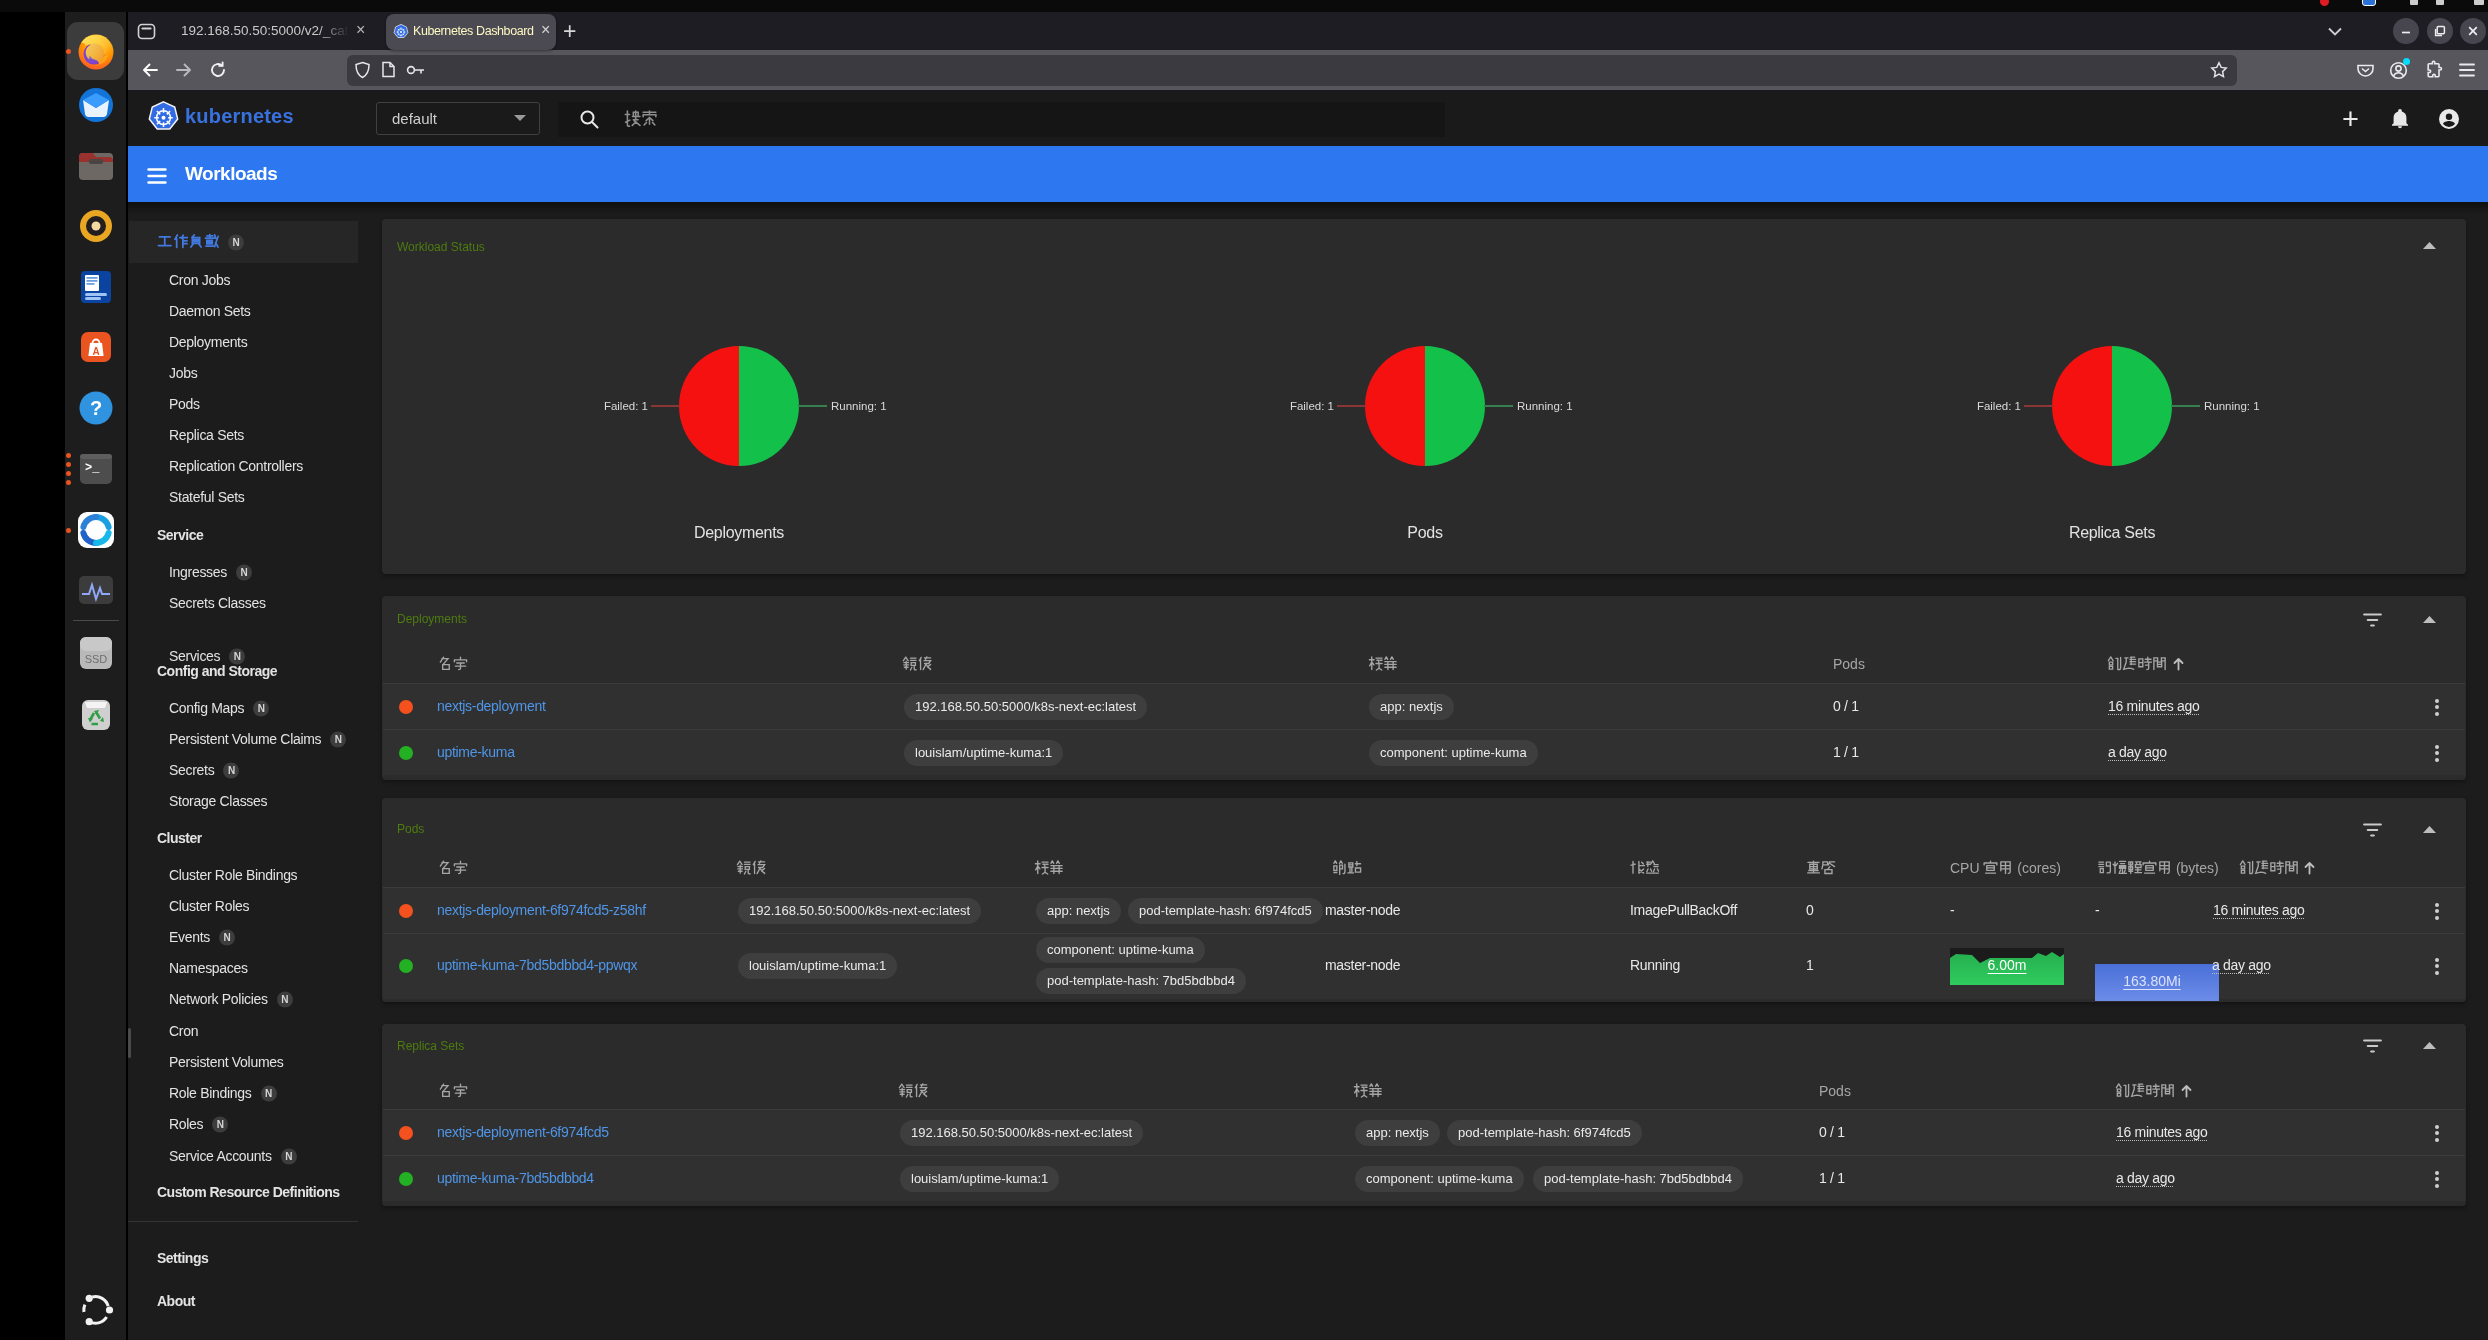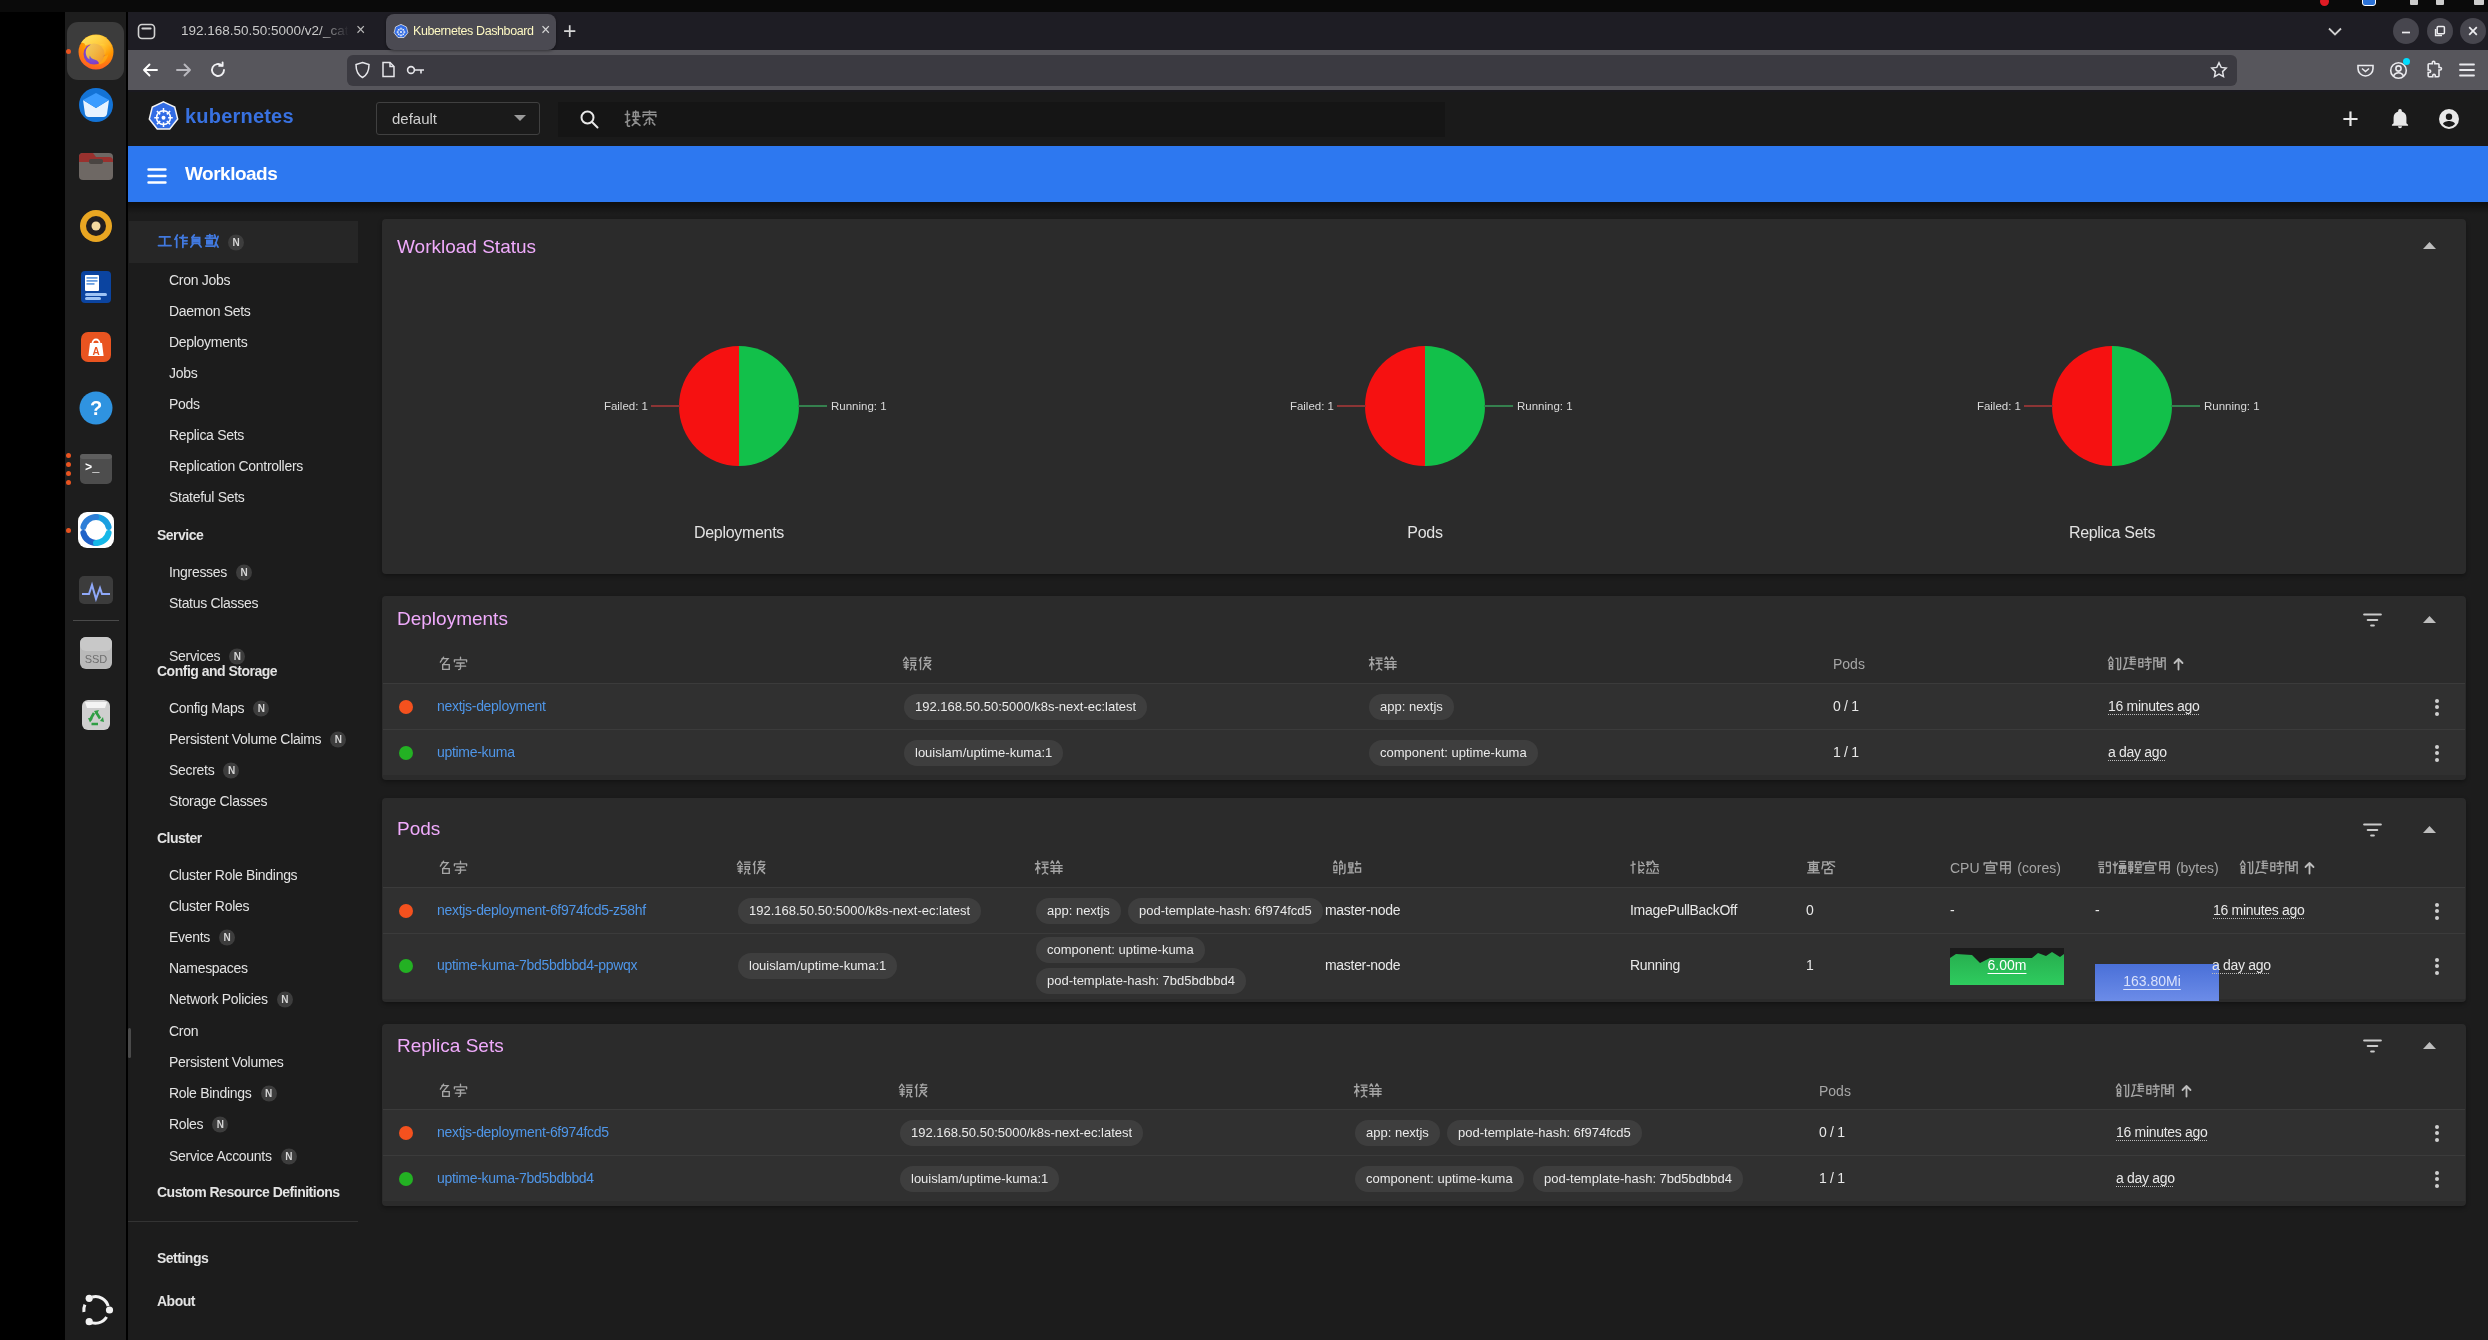--- a/index.html
+++ b/index.html
@@ -4,21 +4,21 @@
 html,body{width:2488px;height:1340px;background:#000;font-family:"Liberation Sans",sans-serif;overflow:hidden}
 .ab{position:absolute}
 #stage{position:absolute;left:0;top:0;width:2488px;height:1340px}
 .cell{position:absolute;transform:translateY(-50%);font-size:14px;letter-spacing:-.3px;color:#e8e8e8;white-space:nowrap}
 .hdr{position:absolute;transform:translateY(-50%);font-size:14px;color:#a6a6a6;white-space:nowrap}
 .link{color:#4f96e8}
 .chip{position:absolute;transform:translateY(-50%);background:#3e3e3e;border-radius:13px;height:26px;line-height:26px;padding:0 11px;font-size:13px;color:#eaeaea;white-space:nowrap}
 .dot{position:absolute;width:14px;height:14px;border-radius:50%;transform:translate(-50%,-50%)}
 .sep{position:absolute;height:1px;background:#3b3b3b}
 .card{position:absolute;left:382px;width:2084px;background:#2b2b2b;border-radius:4px;box-shadow:0 2px 4px rgba(0,0,0,.35)}
-.ctitle{position:absolute;left:15px;font-size:19px;color:#f0abfc;transform:translateY(-50%)}
+.ctitle{position:absolute;left:15px;font-size:12px;color:#4d7c0f;transform:translateY(-50%)}
 .kebab{position:absolute;transform:translate(-50%,-50%)}
 .kebab i{display:block;width:4px;height:4px;border-radius:50%;background:#cfcfcf;margin:2.5px auto}
 .sitem{position:absolute;height:31px;line-height:31px;transform:translateY(-50%);font-size:14px;letter-spacing:-.3px;color:#e3e3e3;white-space:nowrap}
 .shead{font-weight:bold;letter-spacing:-.5px}
 .badge{display:inline-block;width:16px;height:16px;line-height:16px;border-radius:50%;background:#3d3d3d;color:#d6d6d6;font-size:10px;font-weight:bold;text-align:center;vertical-align:1px;margin-left:9px}
 .time{text-decoration:underline dotted #bdbdbd 1px;text-underline-offset:3px}
 </style></head>
 <body>
 <div id="stage">
     <svg width="0" height="0" style="position:absolute">
@@ -347,21 +347,21 @@
     <div class="sitem" style="left:169px;top:280px">Cron Jobs</div>
     <div class="sitem" style="left:169px;top:311px">Daemon Sets</div>
     <div class="sitem" style="left:169px;top:342px">Deployments</div>
     <div class="sitem" style="left:169px;top:373px">Jobs</div>
     <div class="sitem" style="left:169px;top:404px">Pods</div>
     <div class="sitem" style="left:169px;top:435px">Replica Sets</div>
     <div class="sitem" style="left:169px;top:466px">Replication Controllers</div>
     <div class="sitem" style="left:169px;top:497px">Stateful Sets</div>
     <div class="sitem shead" style="left:157px;top:535px">Service</div>
     <div class="sitem" style="left:169px;top:572px">Ingresses<span class="badge">N</span></div>
-    <div class="sitem" style="left:169px;top:603px">Status Classes</div>
+    <div class="sitem" style="left:169px;top:603px">Secrets Classes</div>
     <div class="sitem" style="left:169px;top:656px">Services<span class="badge">N</span></div>
     <div class="sitem shead" style="left:157px;top:671px">Config and Storage</div>
     <div class="sitem" style="left:169px;top:708px">Config Maps<span class="badge">N</span></div>
     <div class="sitem" style="left:169px;top:739px">Persistent Volume Claims<span class="badge">N</span></div>
     <div class="sitem" style="left:169px;top:770px">Secrets<span class="badge">N</span></div>
     <div class="sitem" style="left:169px;top:801px">Storage Classes</div>
     <div class="sitem shead" style="left:157px;top:838px">Cluster</div>
     <div class="sitem" style="left:169px;top:875px">Cluster Role Bindings</div>
     <div class="sitem" style="left:169px;top:906px">Cluster Roles</div>
     <div class="sitem" style="left:169px;top:937px">Events<span class="badge">N</span></div>

